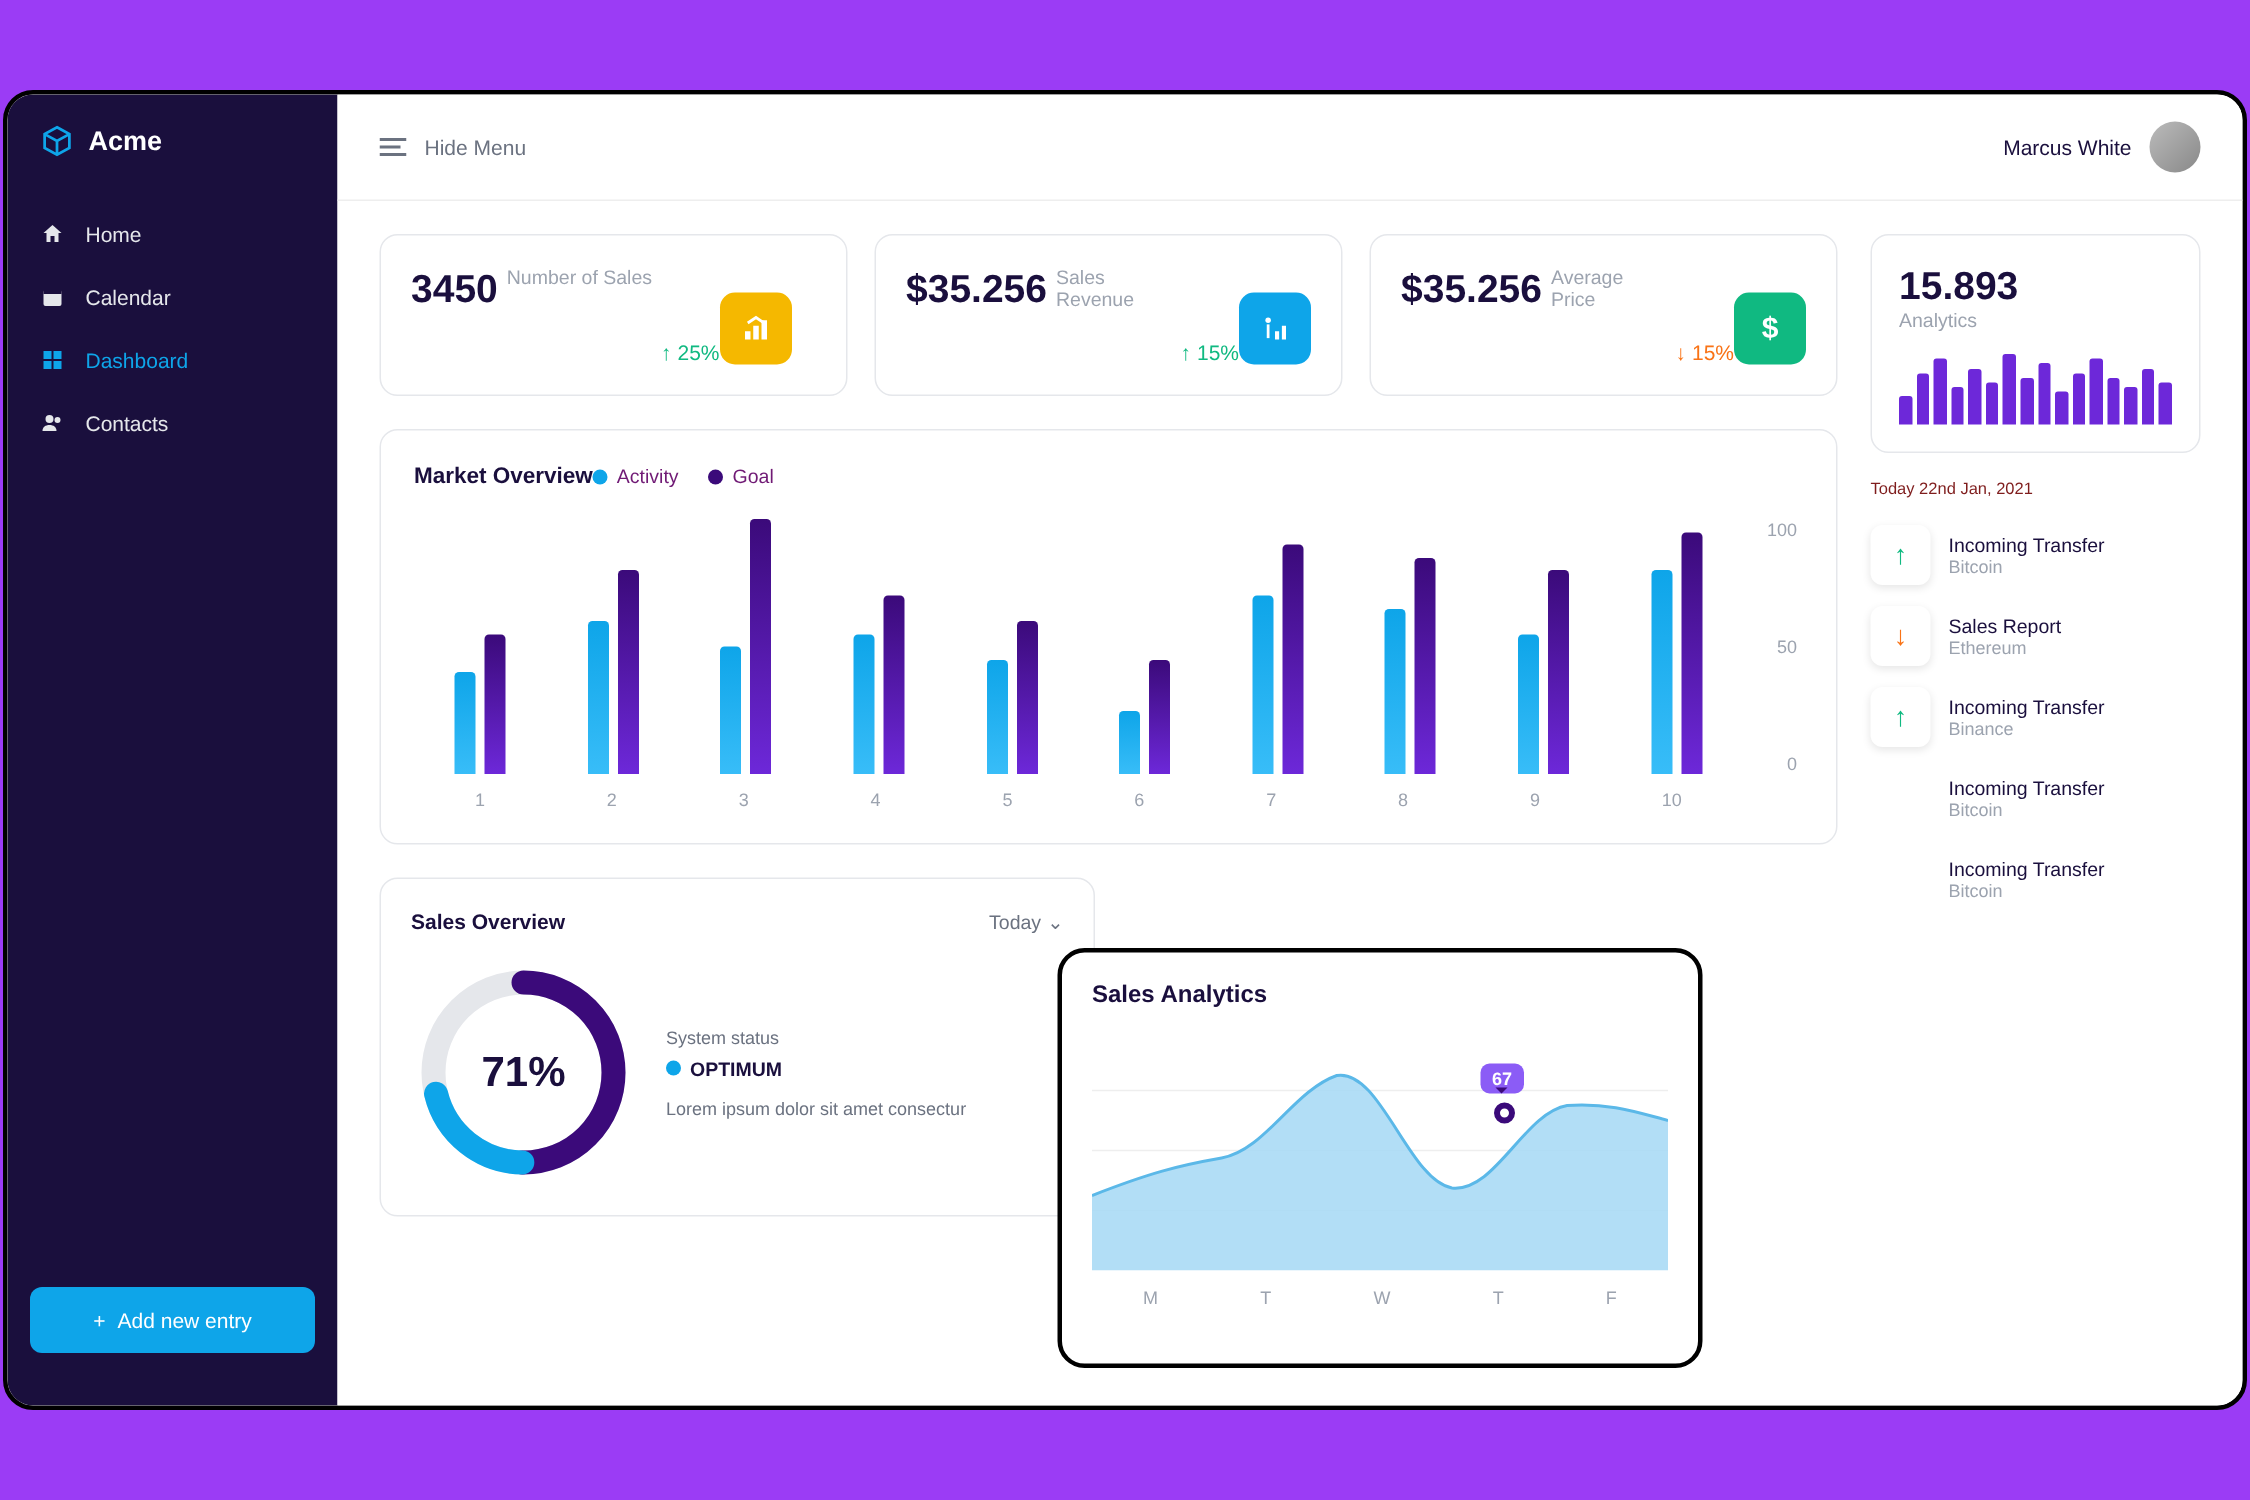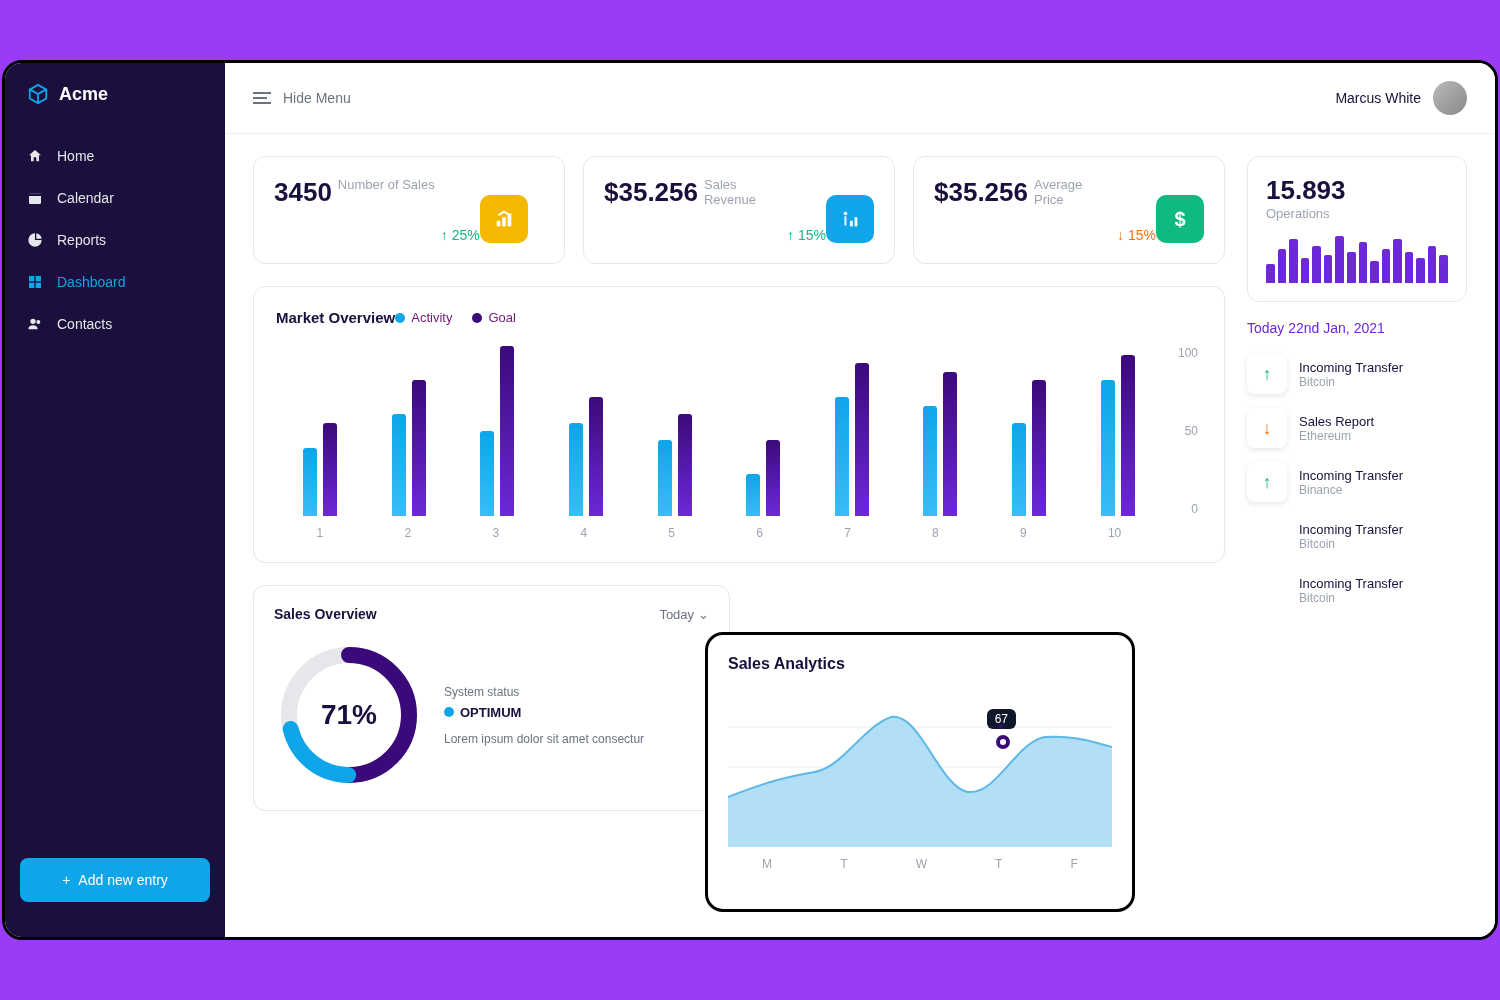--- a/index.html
+++ b/index.html
@@ -53,34 +53,34 @@
 .donut{position:relative;width:150px;height:150px}
 .donut svg{transform:rotate(-90deg)}
 .donut-text{position:absolute;top:50%;left:50%;transform:translate(-50%,-50%);font-size:28px;font-weight:600;color:#1a0f3d}
 .sales-info{flex:1;font-size:12px;color:#6b7280}
 .sys-status{margin-bottom:6px}
 .optimum{display:flex;align-items:center;gap:6px;font-weight:700;font-size:13px;color:#1a0f3d;margin-bottom:12px}
 .right-col{display:flex;flex-direction:column;gap:18px}
 .stat-card{border:1px solid #e5e7eb;border-radius:12px;padding:18px}
 .mini-bars{display:flex;align-items:flex-end;gap:3px;height:50px;margin-top:12px}
 .mini-bar{flex:1;background:#6d28d9;border-radius:2px 2px 0 0}
-.date-label{font-size:14px;color:#6d28d9}
+.date-label{font-size:11px;color:#7f1d1d}
 .activity-list{display:flex;flex-direction:column;gap:14px}
 .activity-item{display:flex;gap:12px;align-items:center}
 .act-icon{width:40px;height:40px;border-radius:8px;background:#fff;box-shadow:0 2px 6px rgba(0,0,0,.1);display:flex;align-items:center;justify-content:center;font-size:18px}
 .act-icon.green{color:#10b981}
 .act-icon.orange{color:#f97316}
 .act-text{font-size:13px}
 .act-title{color:#1a0f3d;font-weight:500}
 .act-sub{color:#9ca3af;font-size:12px}
 .analytics-popup{position:absolute;bottom:25px;left:700px;width:430px;height:280px;background:#fff;border:3px solid #000;border-radius:18px;padding:20px;z-index:10}
 .analytics-title{font-size:16px;font-weight:600;color:#1a0f3d;margin-bottom:14px}
 .area-chart{position:relative;height:190px}
 .area-chart svg{width:100%;height:160px}
-.tooltip{position:absolute;top:22px;right:96px;background:#0f172a;color:#fff;font-size:12px;font-weight:400;padding:3px 8px;border-radius:6px}
+.tooltip{position:absolute;top:22px;right:96px;background:#8b5cf6;color:#fff;font-size:12px;font-weight:700;padding:3px 8px;border-radius:6px}
 .tooltip::after{content:'';position:absolute;bottom:-4px;left:50%;transform:translateX(-50%);border:4px solid transparent;border-top-color:#3b0a7a}
 .marker-dot{position:absolute;top:48px;right:102px;width:14px;height:14px;border-radius:50%;background:#fff;border:4px solid #3b0a7a}
 .area-xaxis{display:flex;justify-content:space-around;font-size:12px;color:#9ca3af;margin-top:6px}
 </style>
 </head>
 <body>
 
 <div class="app">
   <aside class="sidebar">
     <div class="logo">
@@ -96,27 +96,20 @@
           </svg>
         <span>Home</span>
       </div>
       <div class="nav-item">
         <svg class="nav-icon" viewBox="0 0 24 24" fill="currentColor">
             <rect x="3" y="5" width="18" height="16" rx="2"></rect>
             <rect x="3" y="5" width="18" height="4" fill="#1a0f3d"></rect>
           </svg>
         <span>Calendar</span>
       </div>
-      <div class="nav-item">
-        <svg class="nav-icon" viewBox="0 0 24 24" fill="currentColor">
-            <path d="M12 2a10 10 0 1 0 10 10H12z"></path>
-            <path d="M14 2v8h8a10 10 0 0 0-8-8z"></path>
-          </svg>
-        <span>Reports</span>
-      </div>
       <div class="nav-item active">
         <svg class="nav-icon" viewBox="0 0 24 24" fill="currentColor">
             <rect x="3" y="3" width="8" height="8"></rect>
             <rect x="13" y="3" width="8" height="8"></rect>
             <rect x="3" y="13" width="8" height="8"></rect>
             <rect x="13" y="13" width="8" height="8"></rect>
           </svg>
         <span>Dashboard</span>
       </div>
       <div class="nav-item">
@@ -311,21 +304,21 @@
               </div>
             </div>
           </div>
           <div></div>
         </div>
       </div>
 
       <div class="right-col">
         <div class="stat-card">
           <div class="card-val">15.893</div>
-          <div class="card-label">Operations</div>
+          <div class="card-label">Analytics</div>
           <div class="mini-bars" id="mini-bars">
               <div class="mini-bar" style="height: 18.75px;"></div>
               <div class="mini-bar" style="height: 34.375px;"></div>
               <div class="mini-bar" style="height: 43.75px;"></div>
               <div class="mini-bar" style="height: 25px;"></div>
               <div class="mini-bar" style="height: 37.5px;"></div>
               <div class="mini-bar" style="height: 28.125px;"></div>
               <div class="mini-bar" style="height: 46.875px;"></div>
               <div class="mini-bar" style="height: 31.25px;"></div>
               <div class="mini-bar" style="height: 40.625px;"></div>

